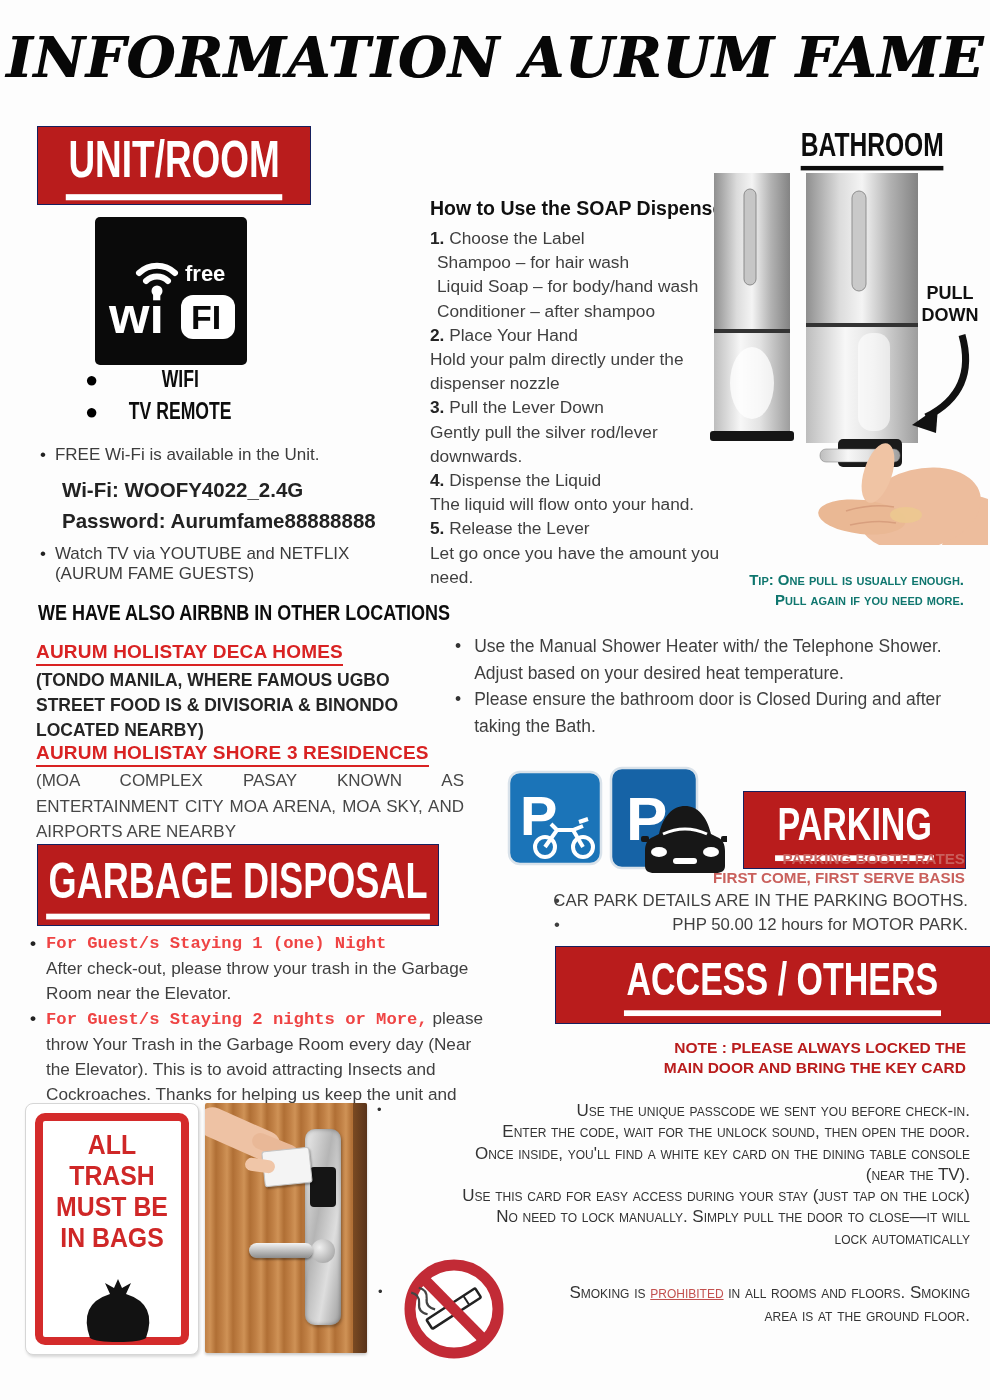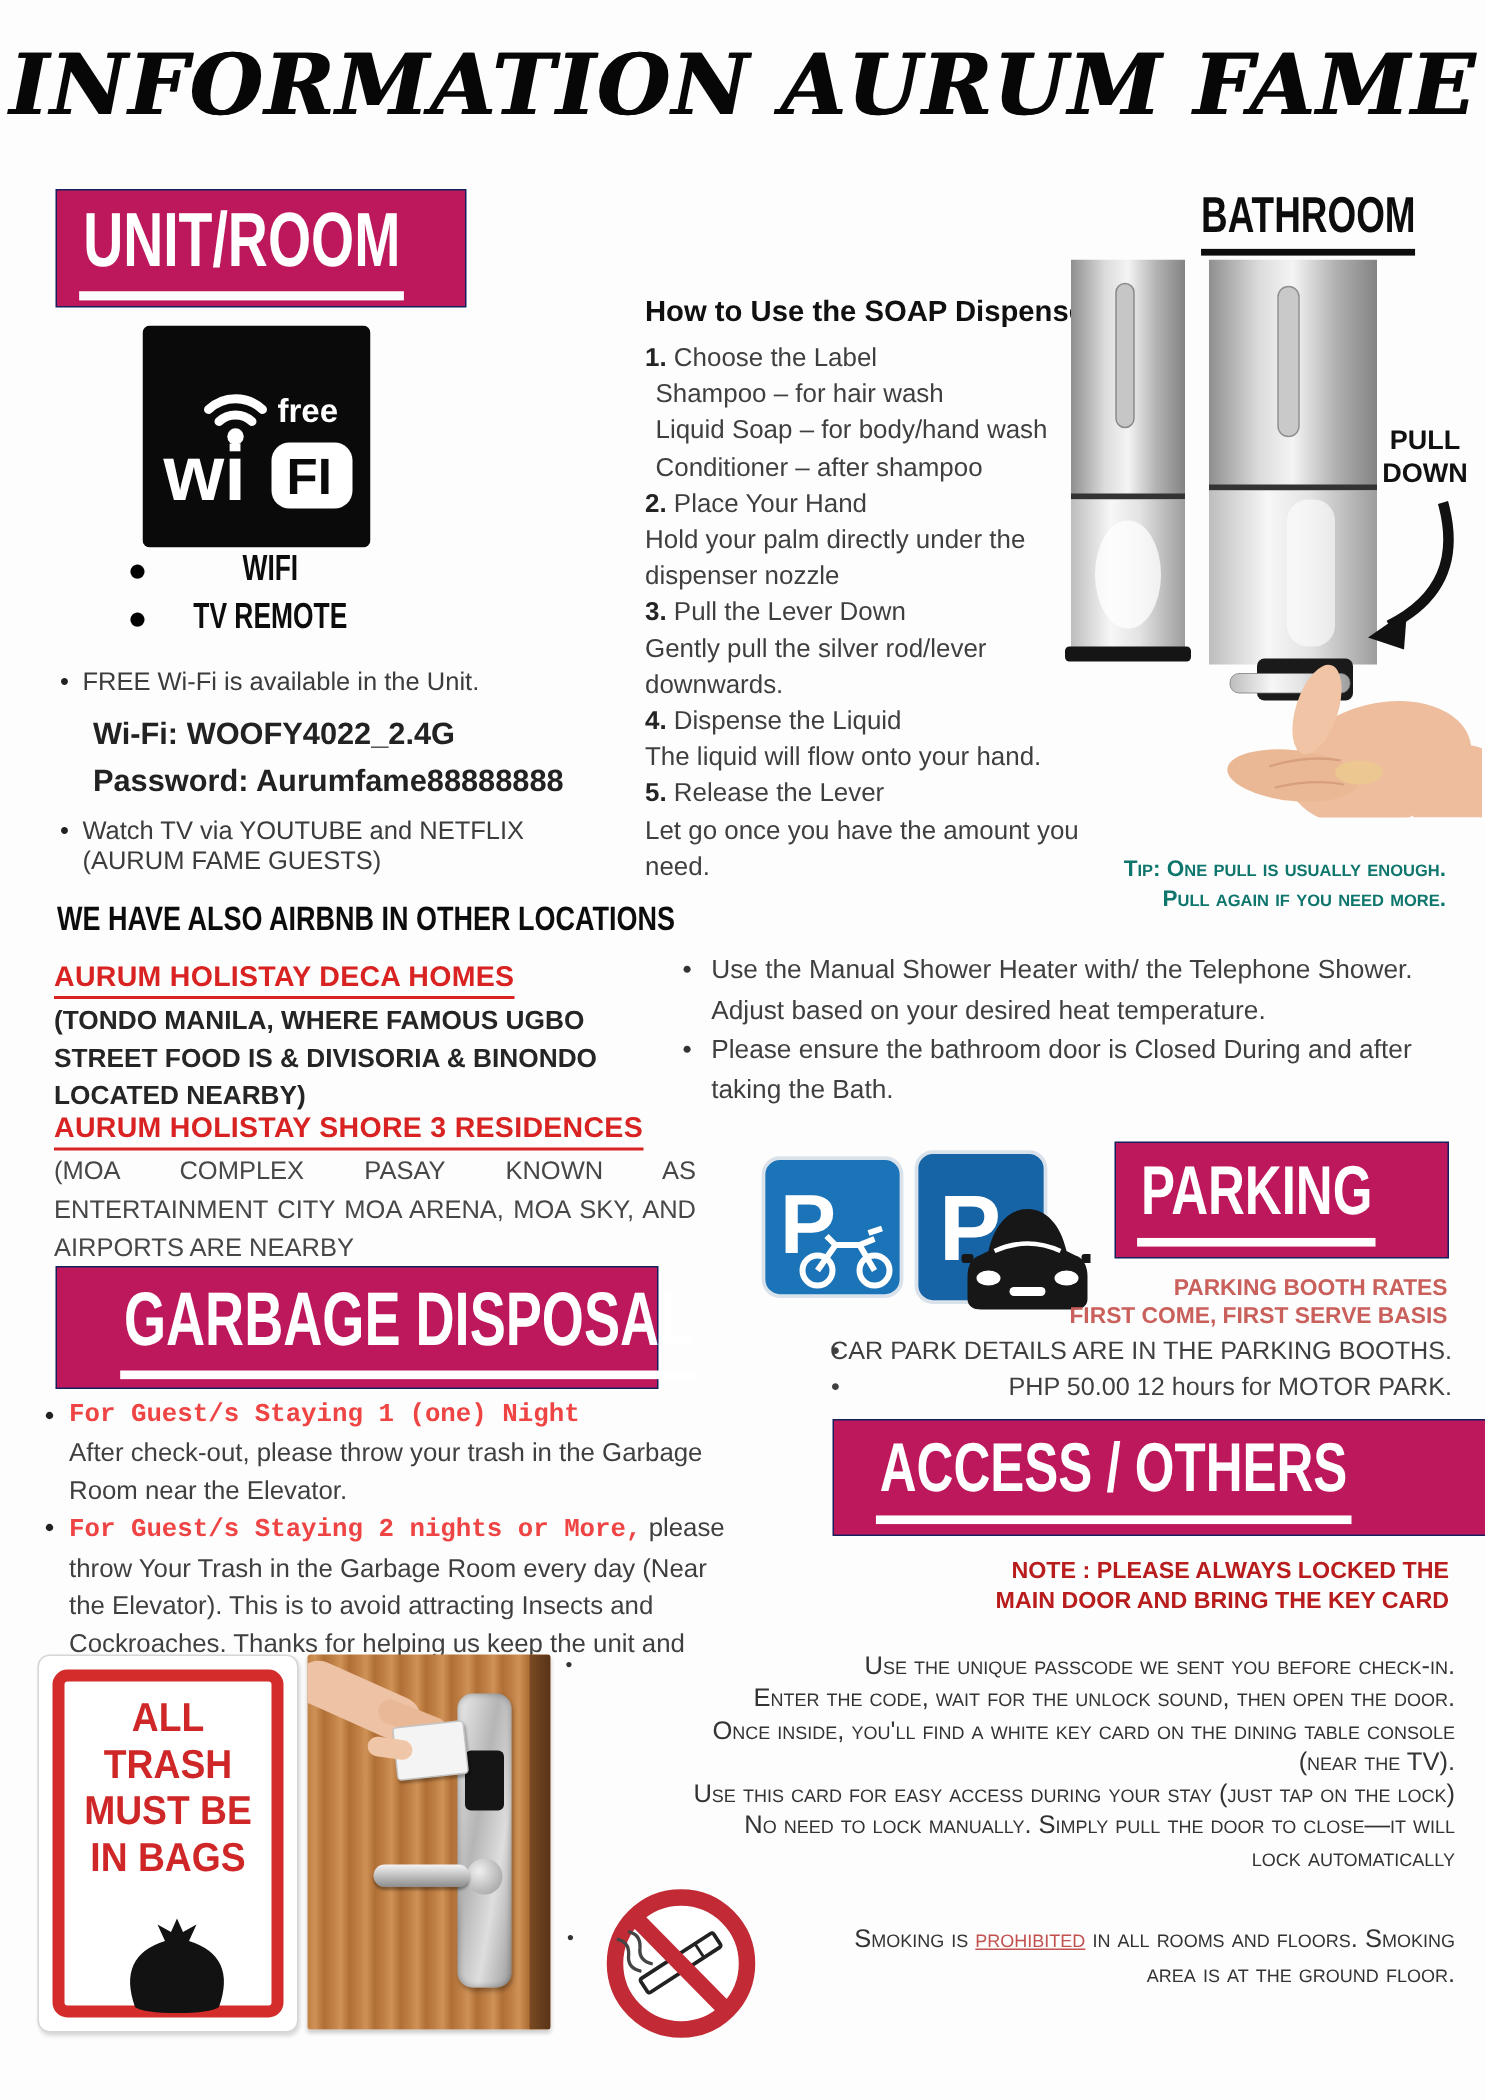--- a/index.html
+++ b/index.html
@@ -6,21 +6,21 @@
   #page{position:relative;width:990px;height:1400px;background:#fdfdfd;overflow:hidden;
         font-family:"Liberation Sans",sans-serif;color:#3a3a3a;}
   .abs{position:absolute;}
 
   
   .title{top:24px;left:0;width:990px;text-align:center;
          font-family:"DejaVu Serif",serif;font-style:italic;font-weight:bold;
          font-size:56px;color:#070707;letter-spacing:1px;text-shadow:1px 0 0 #070707;}
 
   
-  .navy{background:#be185d;color:#fff;display:flex;align-items:center;justify-content:flex-start;
+  .navy{background:#b91c1c;color:#fff;display:flex;align-items:center;justify-content:center;
         box-shadow:0 0 0 1px #16205e;}
   .navy .ht{font-weight:bold;white-space:nowrap;border-bottom:5px solid #fff;padding:0 3px 4px;}
 
   .bath-h{left:758px;top:128px;width:228px;text-align:center;}
   .bath-h .bh{display:inline-block;font-weight:bold;font-size:30px;color:#0d0d0d;
               transform:scale(0.82,1.12);border-bottom:4px solid #0d0d0d;padding-bottom:2px;}
 
   
   .amen-row{position:relative;height:32px;text-align:center;}
   .amen-row .dot{position:absolute;left:40px;top:1px;font-size:22px;color:#000;}
@@ -263,21 +263,21 @@
         <path d="M22 34 Q44 24 66 34" stroke="#fff" stroke-width="3" fill="none"></path>
         <ellipse cx="18" cy="52" rx="8" ry="5" fill="#fff"></ellipse>
         <ellipse cx="70" cy="52" rx="8" ry="5" fill="#fff"></ellipse>
         <rect x="32" y="58" width="24" height="6" rx="3" fill="#fff"></rect>
         <rect x="0" y="36" width="8" height="6" rx="2" fill="#171717"></rect>
         <rect x="80" y="36" width="8" height="6" rx="2" fill="#171717"></rect>
       </g>
     </svg>
   </div>
 
-  <div class="abs navy" style="left:744px;top:762px;width:221px;height:76px;">
+  <div class="abs navy" style="left:744px;top:792px;width:221px;height:76px;">
     <span class="ht" style="font-size:40px;transform:scale(0.85,1.15);">PARKING</span>
   </div>
 
   <div class="abs rates" style="left:692px;top:849px;width:273px;">
     <div>PARKING BOOTH RATES</div>
     <div>FIRST COME, FIRST SERVE BASIS</div>
   </div>
 
   <div class="abs" style="left:540px;top:891px;width:428px;">
     <div class="park-row">

